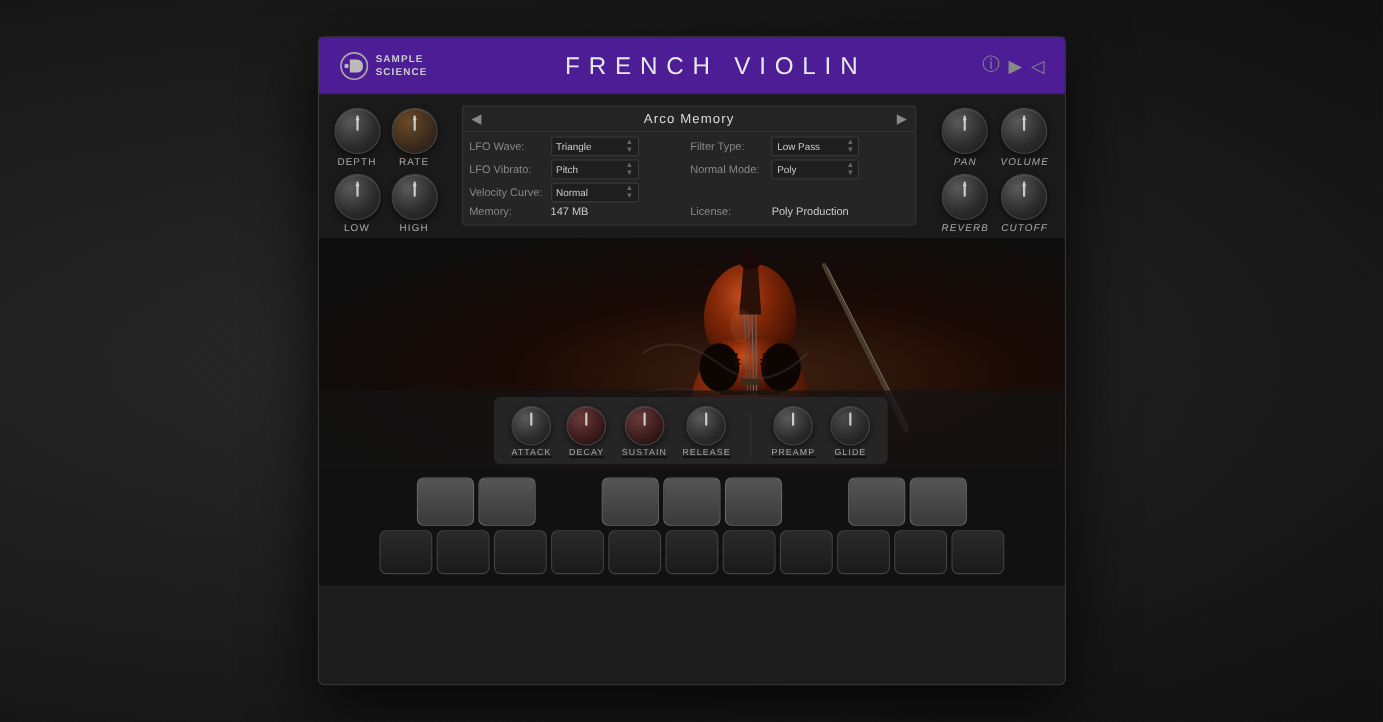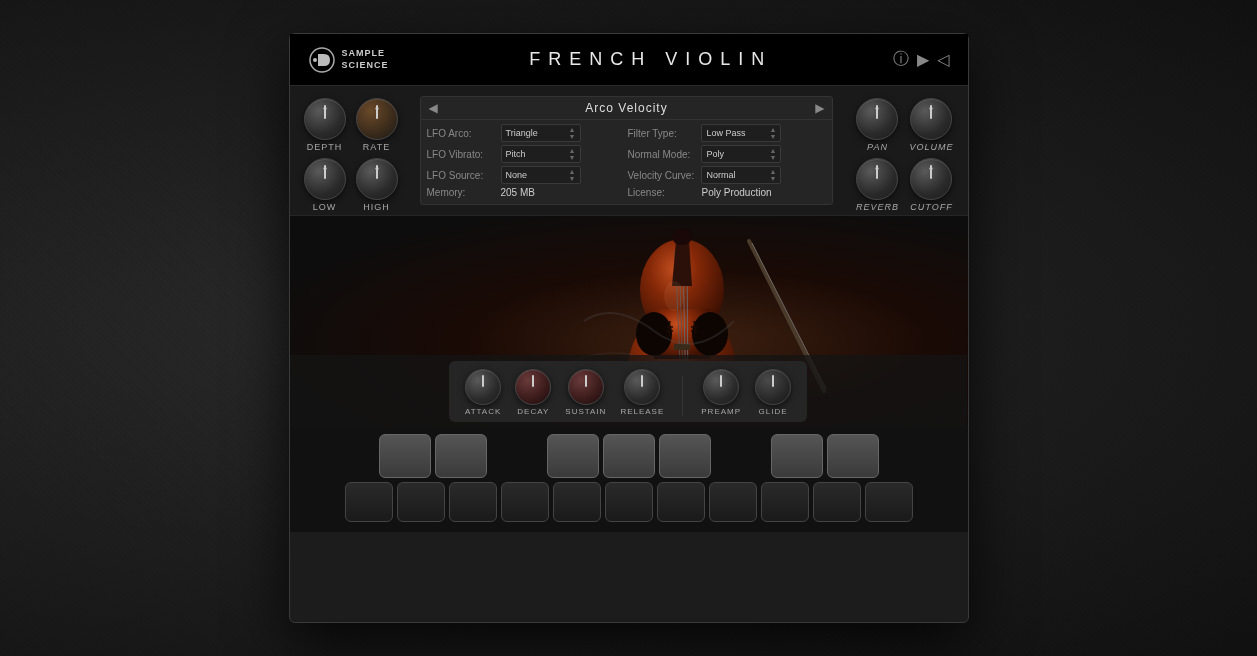--- a/index.html
+++ b/index.html
@@ -63,21 +63,21 @@
       font-weight: bold;
       letter-spacing: 1px;
       line-height: 1.3;
       text-transform: uppercase;
     }
 
     .plugin-title {
       flex: 1;
       text-align: center;
       color: #e8e8e8;
-      font-size: 18px;
+      font-size: 22px;
       font-weight: 300;
       letter-spacing: 8px;
       text-transform: uppercase;
     }
 
     .header-controls {
       display: flex;
       gap: 8px;
       align-items: center;
     }
@@ -316,21 +316,21 @@
 
     .section-divider {
       width: 1px;
       height: 40px;
       background: #333;
       margin: 0 4px;
     }
 
     
     .top-section {
-      background: #000000;
+      background: #4c1d95;
     }
 
     
     .dropdown-container {
       display: flex;
       align-items: center;
       gap: 3px;
       background: #1e1e1e;
       border: 1px solid #3a3a3a;
       border-radius: 2px;
@@ -409,28 +409,28 @@
         <div class="knob size-lg">
           <div class="knob-indicator"></div>
         </div>
         <span class="knob-label">HIGH</span>
       </div>
     </div>
 
     <div class="preset-panel">
       <div class="preset-nav">
         <span class="preset-nav-arrow">◀</span>
-        <span class="preset-name">Arco Velocity</span>
+        <span class="preset-name">Arco Memory</span>
         <span class="preset-nav-arrow">▶</span>
       </div>
       <div class="preset-rows">
 
         <div class="preset-row">
           <div class="preset-cell">
-            <span class="preset-cell-label">LFO Arco:</span>
+            <span class="preset-cell-label">LFO Wave:</span>
             <div class="dropdown-container">
               <span class="dropdown-text">Triangle</span>
               <div class="dropdown-arrows">
                   <span>▲</span>
                   <span>▼</span>
                 </div>
             </div>
           </div>
           <div class="preset-cell">
             <span class="preset-cell-label">Filter Type:</span>
@@ -462,45 +462,35 @@
               <div class="dropdown-arrows">
                   <span>▲</span>
                   <span>▼</span>
                 </div>
             </div>
           </div>
         </div>
 
         <div class="preset-row">
           <div class="preset-cell">
-            <span class="preset-cell-label">LFO Source:</span>
-            <div class="dropdown-container">
-              <span class="dropdown-text">None</span>
-              <div class="dropdown-arrows">
-                  <span>▲</span>
-                  <span>▼</span>
-                </div>
-            </div>
-          </div>
-          <div class="preset-cell">
             <span class="preset-cell-label">Velocity Curve:</span>
             <div class="dropdown-container">
               <span class="dropdown-text">Normal</span>
               <div class="dropdown-arrows">
                   <span>▲</span>
                   <span>▼</span>
                 </div>
             </div>
           </div>
         </div>
 
         <div class="preset-row">
           <div class="preset-cell">
             <span class="preset-cell-label">Memory:</span>
-            <span class="preset-cell-value">205 MB</span>
+            <span class="preset-cell-value">147 MB</span>
           </div>
           <div class="preset-cell">
             <span class="preset-cell-label">License:</span>
             <span class="preset-cell-value">Poly Production</span>
           </div>
         </div>
       </div>
     </div>
 
     <div class="right-knobs">
@@ -578,21 +568,21 @@
         <line x1="218" y1="22" x2="292" y2="168" stroke="#888" stroke-width="0.7"></line>
 
         <ellipse cx="140" cy="75" rx="10" ry="15" fill="rgba(255,200,150,0.08)"></ellipse>
 
         <path d="M50 100 Q80 80 120 110 Q160 140 200 100" stroke="rgba(80,80,80,0.3)" stroke-width="2" fill="none"></path>
         <path d="M40 140 Q90 120 140 150 Q190 180 240 140" stroke="rgba(80,80,80,0.2)" stroke-width="1.5" fill="none"></path>
         <path d="M60 160 Q100 145 160 165 Q200 175 240 155" stroke="rgba(80,80,80,0.2)" stroke-width="1" fill="none"></path>
       </svg>
     </div>
 
-    <div style="position:absolute; bottom:0; left:0; right:1px; display:flex; justify-content:center; padding:6px 0 4px; background:rgba(20,20,20,0.75);">
+    <div style="position:absolute; bottom:0; left:0; right:1px; display:flex; justify-content:center; padding:6px 0 4px; background:rgba(20,20,20,0.75);text-decoration:underline;">
       <div class="adsr-container">
         <div class="knob-group">
           <div class="knob size-md"></div>
           <span class="knob-label" style="font-size:8px;">ATTACK</span>
         </div>
         <div class="knob-group">
           <div class="knob size-md decay-knob"></div>
           <span class="knob-label" style="font-size:8px;">DECAY</span>
         </div>
         <div class="knob-group">

